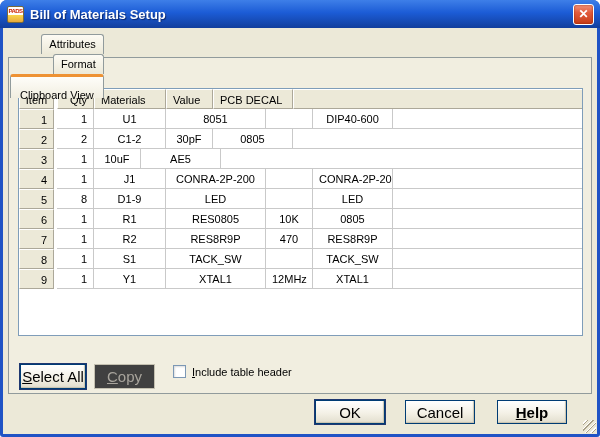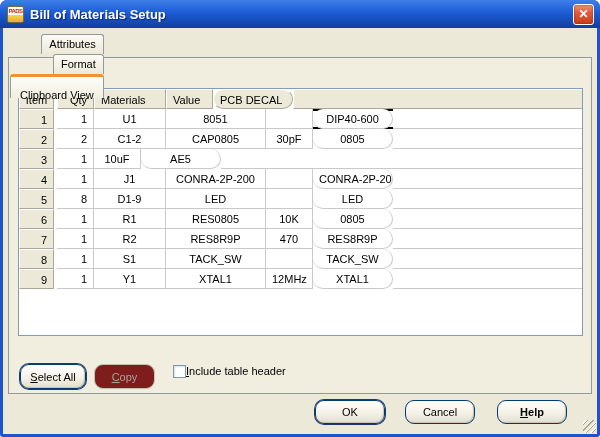--- a/index.html
+++ b/index.html
@@ -92,41 +92,41 @@
     border:1px solid; border-color:#fff var(--header-shadow,#ACA899) var(--header-shadow,#ACA899) #fff;
     text-align:right; padding:0 6px; font-size:11px; line-height:20px;
   }
   .row-data{ display:flex; flex:1; }
   .row-data.selected{ box-shadow:inset 0 0 0 2px var(--selection-outline,#000); }
   .c0{ width:35px; flex:0 0 35px; text-align:center; padding:0; }
   .c1{ width:37px; flex:0 0 37px; text-align:right; }
   .c2{ width:72px; flex:0 0 72px; }
   .c3{ width:100px; flex:0 0 100px; }
   .c4{ width:47px; flex:0 0 47px; }
-  .c5{ width:80px; flex:0 0 80px;border-radius:11px; }
+  .c5{ width:80px; flex:0 0 80px; }
   .c6{ flex:1; border-right:none; }
   .hrow .c1{ text-align:right; }
 
   
   .btn{
-    position:absolute; height:25px; font-size:11px; color:#000;
+    position:absolute; height:25px; font-size:15px; color:#000;
     background:linear-gradient(180deg,#FFFFFF 0%,#F4F1E6 55%,#E2DECE 100%);
-    border:1px solid var(--button-border,#003C74); border-radius:9px;
+    border:1px solid var(--button-border,#003C74); border-radius:0;
     display:flex; align-items:center; justify-content:center;
     box-shadow:inset -1px -1px 1px #C8C2AE;
   }
   .btn.focus-ring{ box-shadow:0 0 0 1px var(--focus-ring,#1F3870), inset -1px -1px 1px #C8C2AE; }
   .btn.disabled{
-    background:#7f1d1d; border-color:#C4C0B0; color:var(--disabled-text,#A8A49C);
+    background:#404040; border-color:#C4C0B0; color:var(--disabled-text,#A8A49C);
     box-shadow:none;
   }
   .mnemonic{ display:inline-block; }
   .mnemonic::first-letter{ text-decoration:underline; }
 
-  .chk-row{ position:absolute; left:164px; top:307px; display:flex; gap:0; }
+  .chk-row{ position:absolute; left:164px; top:307px; display:flex; align-items:center; gap:6px; }
   .checkbox{
     width:13px; height:13px; background:#fff;
     border:1px solid #7C98B5; box-shadow:inset 1px 1px 2px #DCDCDC;
   }
   .chk-label{ font-size:11px; }
 
   .grip{
     position:absolute; right:1px; bottom:1px; width:13px; height:13px;
     background:repeating-linear-gradient(135deg, transparent 0 2px, #FFFFFF 2px 3px, #A9A188 3px 4px);
   }
@@ -174,21 +174,20 @@
                 <div class="td c5">DIP40-600</div>
                 <div class="td c6"></div>
               </div>
             </div>
             <div class="tr">
               <div class="td-item">2</div>
               <div class="sp"></div>
               <div class="row-data">
                 <div class="td c1">2</div>
                 <div class="td c2">C1-2</div>
-                <div class="td c3">CAP0805</div>
                 <div class="td c4">30pF</div>
                 <div class="td c5">0805</div>
                 <div class="td c6"></div>
               </div>
             </div>
             <div class="tr">
               <div class="td-item">3</div>
               <div class="sp"></div>
               <div class="row-data">
                 <div class="td c1">1</div>

